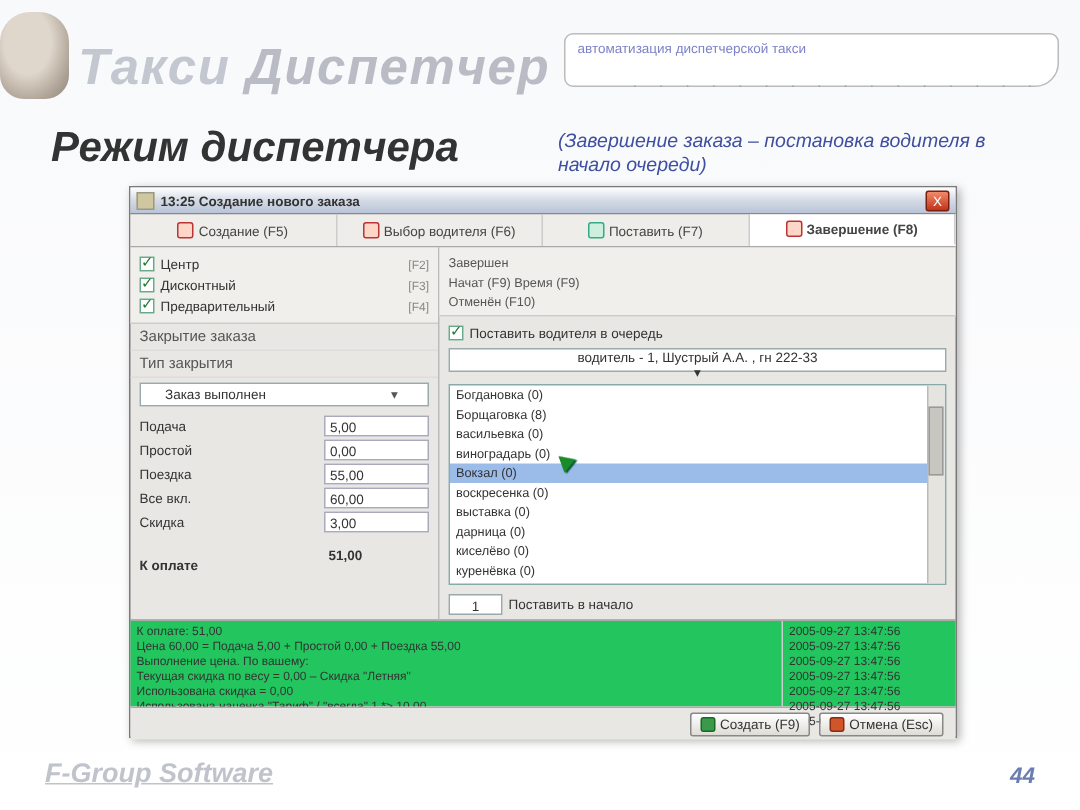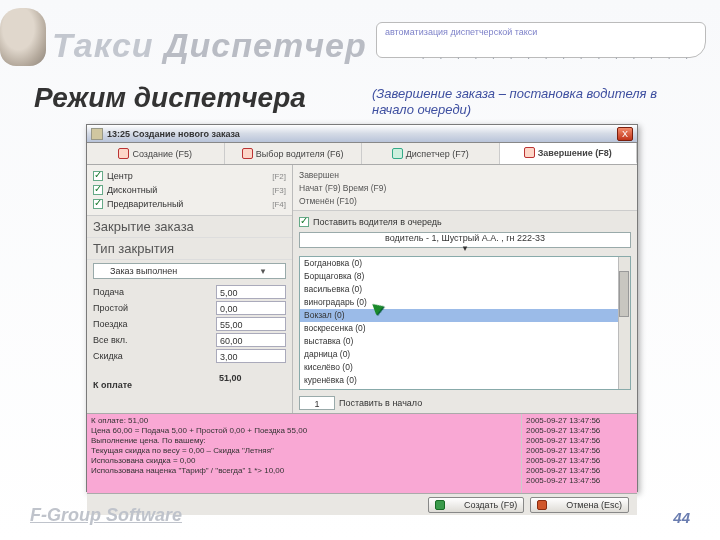--- a/index.html
+++ b/index.html
@@ -30,21 +30,21 @@
   .tab.green .ticon2 { border-color: #3a8; background: #cdf0de; }
 
   .body { display: flex; height: 248px; }
   .left-pane { width: 206px; border-right: 1px solid #bbb; display: flex; flex-direction: column; }
   .checks { padding: 4px 6px; border-bottom: 1px solid #ccc; background: #f1efeb; }
   .chk-row { display: flex; align-items: center; justify-content: space-between; height: 14px; }
   .chk-left { display: flex; align-items: center; gap: 4px; }
   .cb { width: 10px; height: 10px; border: 1px solid #6a8; background: #fff; position: relative; }
   .cb.checked::after { content: '✓'; position: absolute; left: 0; top: -3px; font-size: 10px; color: #1a7a2e; }
   .fkey { color: #888; font-size: 8px; }
-  .sect { padding: 3px 6px; font-size: 13px; color: #555; border-bottom: 1px solid #ddd; }
+  .sect { padding: 3px 6px; font-size: 10px; color: #555; border-bottom: 1px solid #ddd; }
   .combo { margin: 3px 6px; height: 16px; border: 1px solid #9aa; background: #fff; display: flex; align-items: center; padding: 0 16px; justify-content: space-between; }
   .combo .dd { width: 12px; text-align: center; color: #555; }
   .grid-rows { padding: 2px 6px; }
   .gr { display: flex; align-items: center; height: 16px; }
   .gr .lab { flex: 1; font-size: 9px; }
   .gr .val { width: 70px; height: 14px; border: 1px solid #aab; background: #fff; padding: 0 3px; line-height: 14px; text-align: left; }
   .gr.total .lab { font-weight: bold; margin-top: 14px; }
   .gr.total .val { border: none; background: transparent; font-weight: bold; }
 
   .right-pane { flex: 1; display: flex; flex-direction: column; }
@@ -55,28 +55,28 @@
   .driver-combo { margin-top: 3px; height: 16px; border: 1px solid #9aa; background: #fff; display: flex; align-items: center; padding: 0 4px; justify-content: space-between; flex-direction: column; }
   .listbox { margin: 4px 6px; border: 1px solid #8aa; background: #fff; height: 134px; overflow: hidden; position: relative; }
   .listbox .itm { padding: 1px 4px; font-size: 8.5px; line-height: 11px; }
   .listbox .itm.sel { background: #9bbbe8; }
   .listbox .scrollbar { position: absolute; right: 0; top: 0; width: 12px; height: 100%; background: #e6e4df; border-left: 1px solid #bbb; }
   .listbox .thumb { position: absolute; right: 1px; top: 14px; width: 10px; height: 46px; background: #c8c6c0; border: 1px solid #999; }
   .cursor { position: absolute; left: 74px; top: 45px; width: 0; height: 0; border-left: 10px solid #1a8a2a; border-top: 6px solid transparent; border-bottom: 6px solid transparent; filter: drop-shadow(1px 1px 0 #053); transform: rotate(-20deg); }
   .queue-pos { padding: 2px 6px; display: flex; align-items: center; gap: 4px; font-size: 9px; }
   .pos-input { width: 36px; height: 14px; border: 1px solid #9aa; background: #fff; text-align: center; line-height: 14px; }
 
-  .log-area { height: 80px; border-top: 1px solid #aaa; background: #f9a8d4; display: flex; }
+  .log-area { height: 58px; border-top: 1px solid #aaa; background: #22c55e; display: flex; }
   .log-left { flex: 1; padding: 2px 4px; overflow: hidden; }
   .log-left div { font-size: 8px; line-height: 10px; white-space: nowrap; }
   .log-right { width: 116px; border-left: 1px solid #ccc; padding: 2px 4px; }
   .log-right div { font-size: 8px; line-height: 10px; text-align: left; }
 
   .footer-btns { height: 22px; border-top: 1px solid #aaa; background: #e9e7e3; display: flex; justify-content: flex-end; align-items: center; gap: 6px; padding: 0 8px; }
-  .btn { height: 16px; padding: 0 6px; border: 1px solid #888; border-radius: 2px; display: flex; align-items: center; gap: 19px; font-size: 9px; background: linear-gradient(#fff, #dedcd6); }
+  .btn { height: 16px; padding: 0 6px; border: 1px solid #888; border-radius: 2px; display: flex; align-items: center; gap: 3px; font-size: 9px; background: linear-gradient(#fff, #dedcd6); }
   .btn .bi { width: 10px; height: 10px; border-radius: 2px; }
   .btn.save .bi { background: #3a9a4a; border: 1px solid #176b25; }
   .btn.cancel .bi { background: #d0562a; border: 1px solid #8a2c10; }
 </style>
 </head>
 <body>
 
 <div class="slide">
   <div class="header-band">
     <div class="avatar"></div>
@@ -104,21 +104,21 @@
       <div class="tab">
           <span class="ticon2"></span>
           <span>Создание (F5)</span>
         </div>
       <div class="tab">
           <span class="ticon2"></span>
           <span>Выбор водителя (F6)</span>
         </div>
       <div class="tab green">
           <span class="ticon2"></span>
-          <span>Диспетчер (F7)</span>
+          <span>Поставить (F7)</span>
         </div>
       <div class="tab active">
           <span class="ticon2"></span>
           <span>Завершение (F8)</span>
         </div>
     </div>
 
     <div class="body">
       <div class="left-pane">
         <div class="checks">

